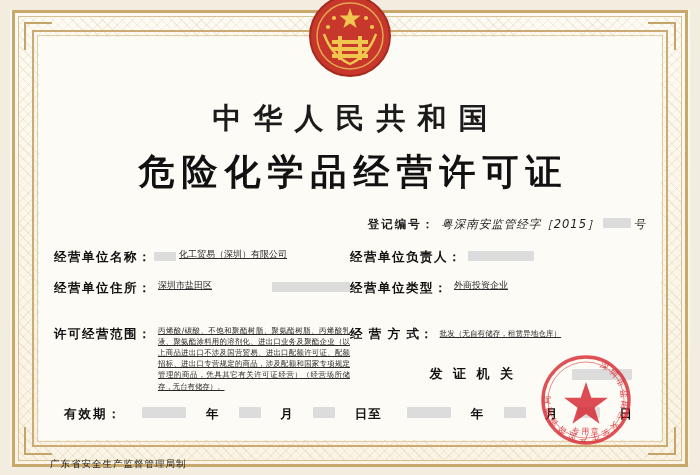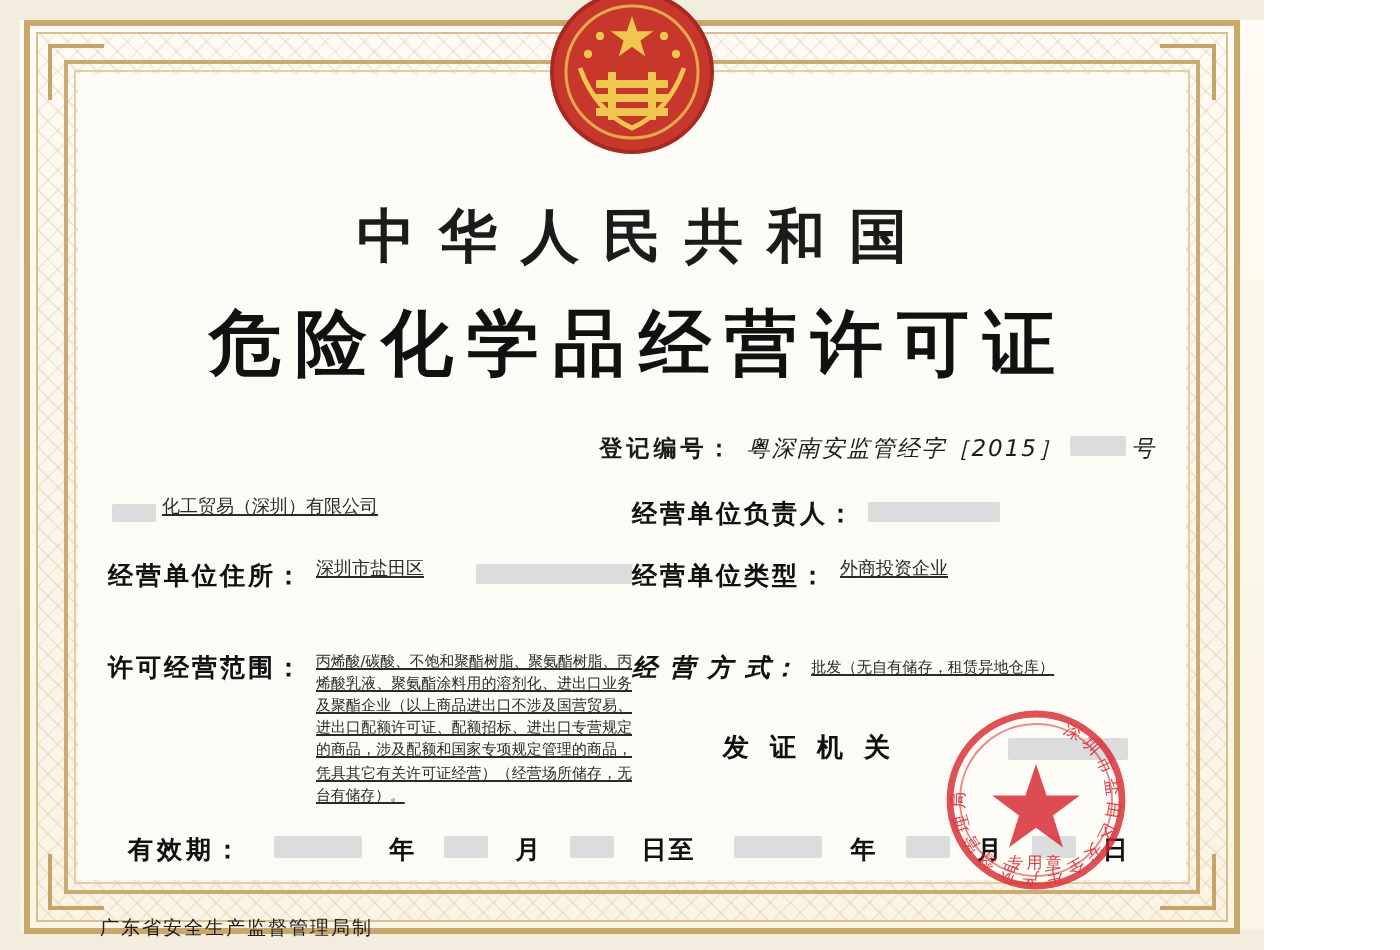--- a/index.html
+++ b/index.html
@@ -2,21 +2,21 @@
 <html lang="zh"><head>
 <meta charset="utf-8">
 <style>
   html, body {
     margin: 0;
     padding: 0;
     background: #ffffff;
   }
   #page {
     position: relative;
-    width: 632px;
+    width: 700px;
     height: 475px;
     overflow: hidden;
     background: #ec4899;
     font-family: "DejaVu Sans", "Liberation Sans", sans-serif;
   }
 
   
   .outer-border {
     position: absolute;
     left: 0; top: 0;
@@ -138,21 +138,21 @@
   .col-left { width: 50%; display: flex; align-items: flex-start; }
   .col-right { width: 50%; display: flex; align-items: flex-start; }
   .f-label {
     font-size: 12.5px;
     font-weight: bold;
     color: #111;
     letter-spacing: 1.5px;
     white-space: nowrap;
     padding-top: 1px;
   }
-  .f-label.wide { letter-spacing: 1px; font-style: italic; }
+  .f-label.wide { letter-spacing: 1px; }
   .f-value {
     font-size: 9px;
     color: #2a2a2a;
     margin-left: 6px;
     line-height: 1.45;
     flex: 1;
     text-decoration: underline;
   }
   .f-value.small {
     font-size: 7.4px;
@@ -270,20 +270,21 @@
       <span class="reg-label">登记编号：</span>
       <span class="reg-value">粤深南安监管经字［2015］</span>
       <span class="redact" style="width:28px;height:10px;margin:0 3px;"></span>
       <span class="reg-value" style="margin-left:0">号</span>
     </div>
 
     <div class="fields">
 
       <div class="field-row">
         <div class="col-left">
+          <span class="f-label">经营单位名称：</span>
           <span class="redact" style="width:22px;height:9px;margin:4px 3px 0 2px;"></span>
           <span class="f-value" style="margin-left:0">化工贸易（深圳）有限公司</span>
         </div>
         <div class="col-right">
           <span class="f-label">经营单位负责人：</span>
           <span class="redact" style="width:66px;height:10px;margin:3px 0 0 6px;"></span>
         </div>
       </div>
 
       <div class="field-row">

